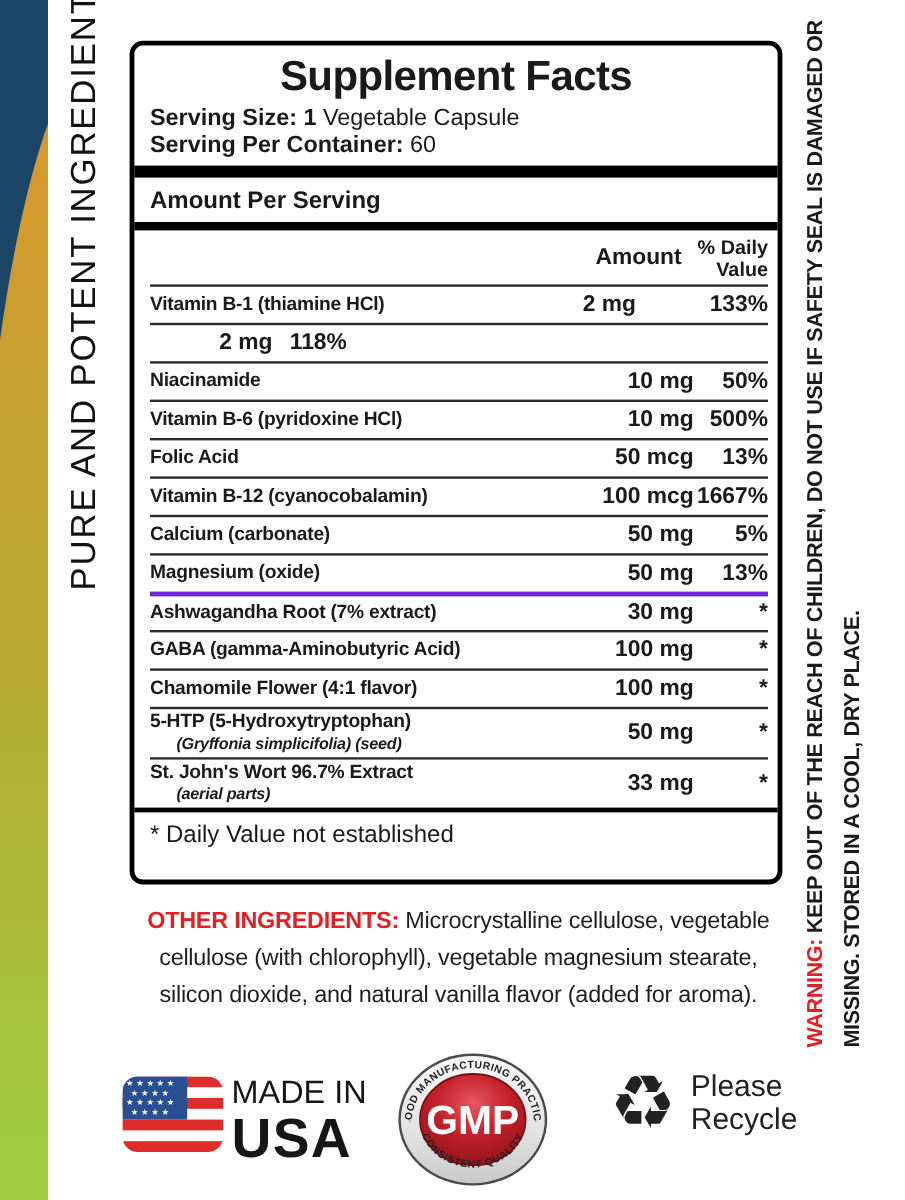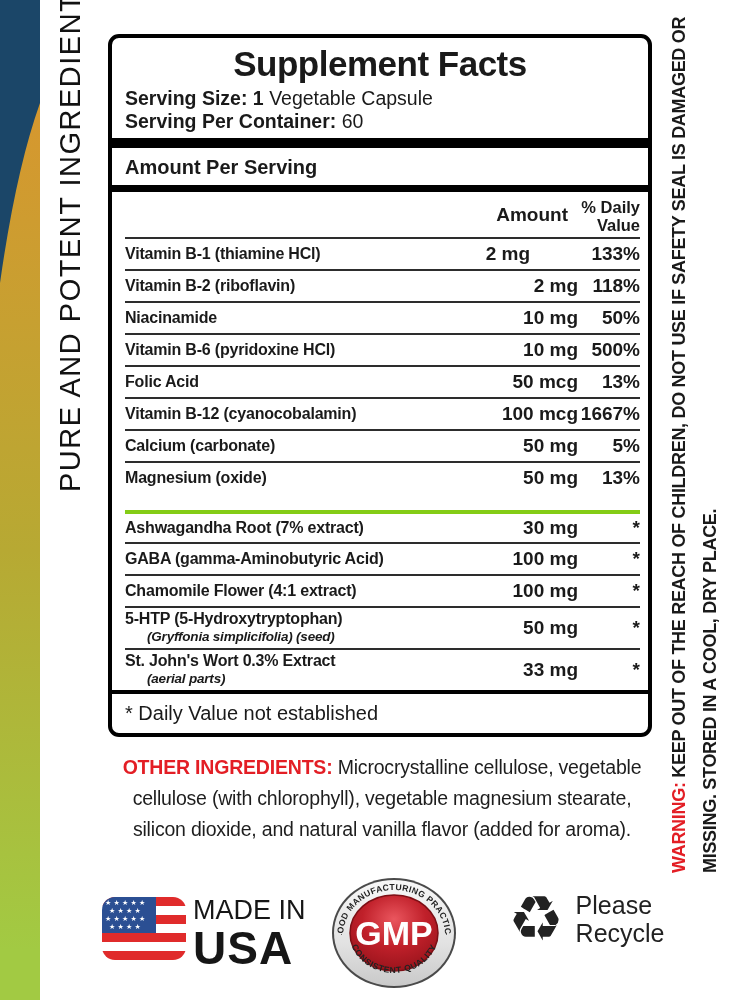--- a/index.html
+++ b/index.html
@@ -36,21 +36,21 @@
   .aps { font-weight:bold; font-size:20px; padding:8px 13px 6px; }
   .bar-med { height:7px; background:#000; }
 
   .thead { display:flex; align-items:center; padding:6px 8px 3px 13px; }
   .thead .h-sp { flex:1; }
   .h-amt { width:110px; text-align:right; font-weight:bold; font-size:19px; padding-bottom:3px; }
   .h-pct { width:72px; text-align:right; font-weight:bold; font-size:16.5px; line-height:18px; }
 
   .t-row { display:flex; align-items:center; min-height:32px; margin:0 8px 0 13px; border-top:2px solid #2d2d2d; padding:2px 0; }
   .t-row.first { border-top:2px solid #2d2d2d;gap:48px; }
-  .t-row.sep-thick { border-top:4px solid #84cc16;margin-top:17px; }
+  .t-row.sep-thick { border-top:4px solid #6d28d9; }
   .t-name { flex:1; font-weight:bold; font-size:16px; letter-spacing:-0.2px; line-height:18px; }
   .t-name .sub { display:block; font-weight:bold; font-style:italic; font-size:13.5px; padding-left:22px; }
   .t-amt { width:102px; text-align:right; font-weight:bold; font-size:19px; }
   .t-pct { width:62px; text-align:right; font-weight:bold; font-size:19px; }
   .footnote { border-top:4px solid #000; margin:0 0 0 0; padding:8px 13px; font-size:20px; }
 
   
   .other {
     position:absolute; left:104px; top:752px; width:556px;
     font-size:19.5px; line-height:31px; text-align:center; color:#1e1e1e; letter-spacing:-0.2px;
@@ -109,21 +109,20 @@
         <div>Value</div>
       </div>
     </div>
 
     <div class="t-row first">
       <div class="t-name">Vitamin B-1 (thiamine HCl)</div>
       <div class="t-amt">2 mg</div>
       <div class="t-pct">133%</div>
     </div>
     <div class="t-row">
-      <div class="t-name">Vitamin B-2 (riboflavin)</div>
       <div class="t-amt">2 mg</div>
       <div class="t-pct">118%</div>
     </div>
     <div class="t-row">
       <div class="t-name">Niacinamide</div>
       <div class="t-amt">10 mg</div>
       <div class="t-pct">50%</div>
     </div>
     <div class="t-row">
       <div class="t-name">Vitamin B-6 (pyridoxine HCl)</div>
@@ -154,35 +153,35 @@
       <div class="t-name">Ashwagandha Root (7% extract)</div>
       <div class="t-amt">30 mg</div>
       <div class="t-pct">*</div>
     </div>
     <div class="t-row">
       <div class="t-name">GABA (gamma-Aminobutyric Acid)</div>
       <div class="t-amt">100 mg</div>
       <div class="t-pct">*</div>
     </div>
     <div class="t-row">
-      <div class="t-name">Chamomile Flower (4:1 extract)</div>
+      <div class="t-name">Chamomile Flower (4:1 flavor)</div>
       <div class="t-amt">100 mg</div>
       <div class="t-pct">*</div>
     </div>
     <div class="t-row">
       <div class="t-name">
         <span>5-HTP (5-Hydroxytryptophan)</span>
         <span class="sub">(Gryffonia simplicifolia) (seed)</span>
       </div>
       <div class="t-amt">50 mg</div>
       <div class="t-pct">*</div>
     </div>
     <div class="t-row">
       <div class="t-name">
-        <span>St. John's Wort 0.3% Extract</span>
+        <span>St. John's Wort 96.7% Extract</span>
         <span class="sub">(aerial parts)</span>
       </div>
       <div class="t-amt">33 mg</div>
       <div class="t-pct">*</div>
     </div>
 
     <div class="footnote">* Daily Value not established</div>
   </div>
 
   <div class="other">

